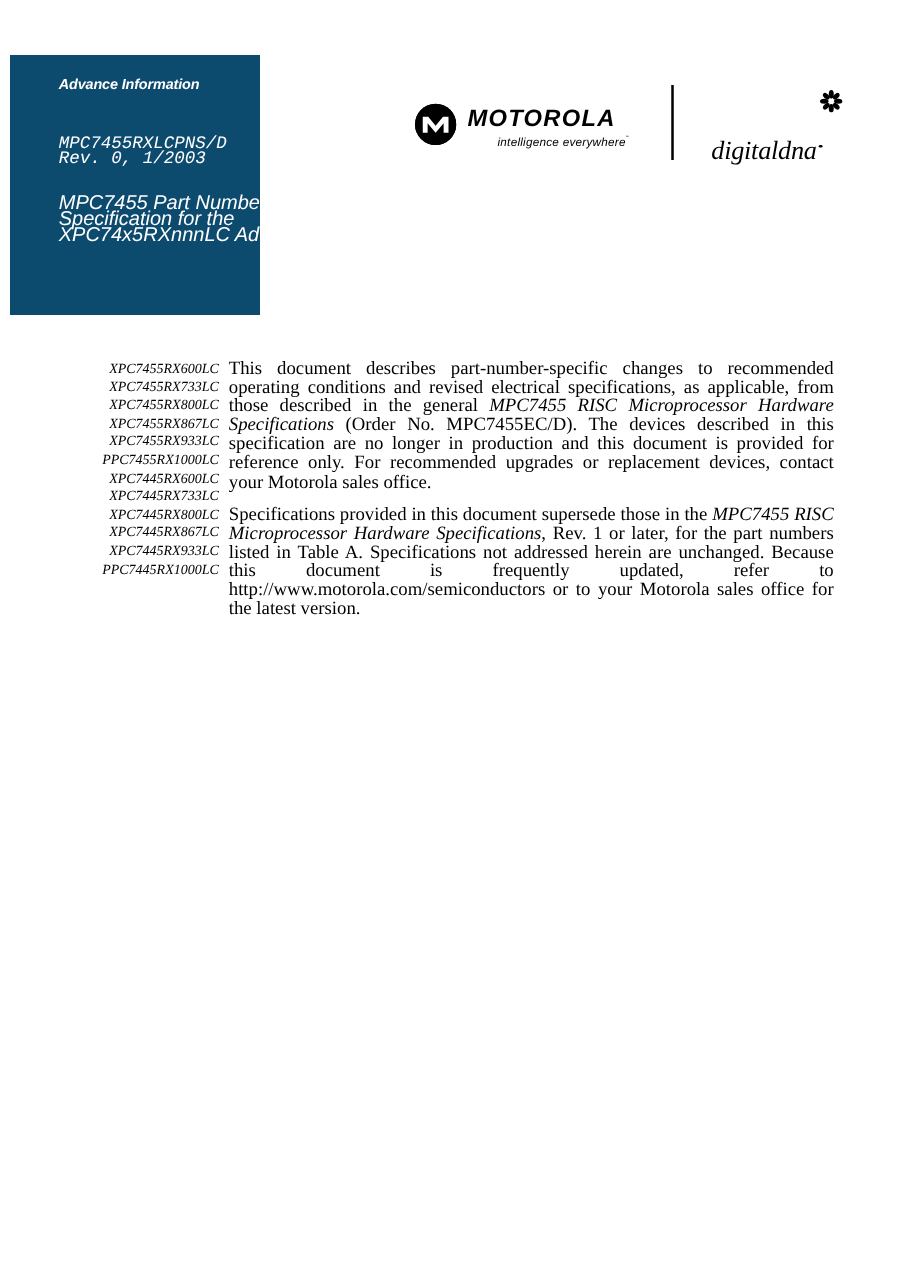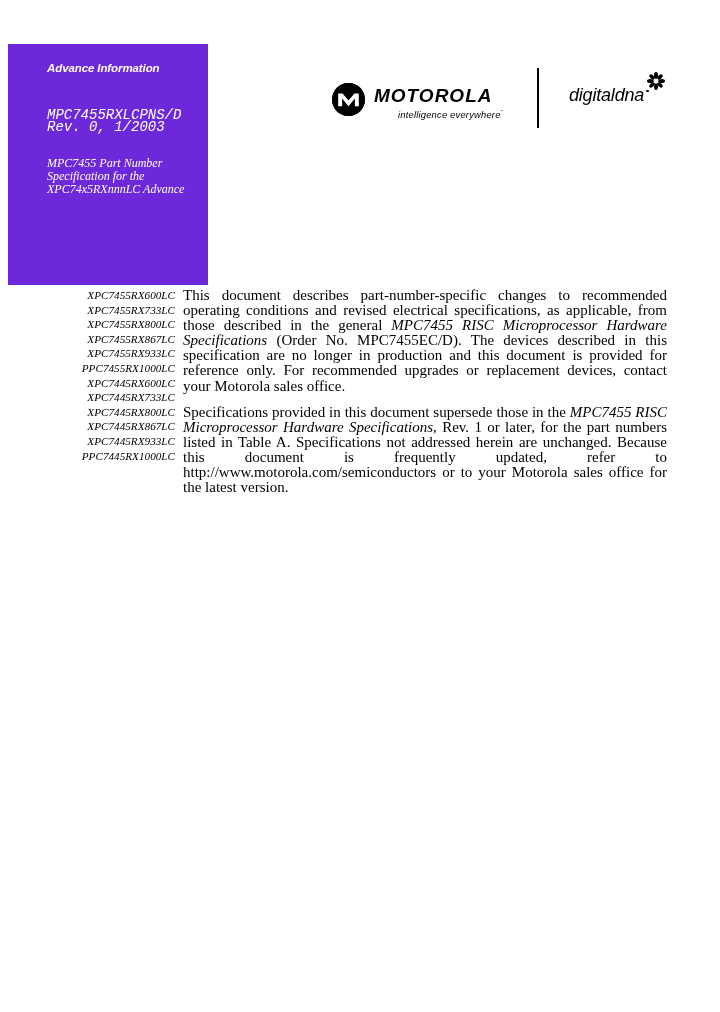--- a/index.html
+++ b/index.html
@@ -15,22 +15,22 @@
     color: #000000;
     overflow: hidden;
   }
 
   
   .header-block {
     position: absolute;
     left: 8px;
     top: 44px;
     width: 200px;
-    height: 241px;
-    background: #6d28d9;
+    height: 208px;
+    background: #0c4a6e;
     color: #ffffff;
     box-sizing: border-box;
     padding: 18px 14px 0 39px;
   }
   .hb-title {
     font-family: "Liberation Sans", "DejaVu Sans", sans-serif;
     font-style: italic;
     font-weight: bold;
     font-size: 11.5px;
     letter-spacing: -0.1px;
@@ -40,23 +40,23 @@
   }
   .hb-docid {
     font-family: Liberation Mono, monospace;
     font-style: italic;
     font-size: 14px;
     line-height: 12.6px;
     margin-top: 33px;
     white-space: nowrap;
   }
   .hb-subject {
-    font-family: Liberation Serif, serif;
-    font-style: italic;
-    font-size: 12px;
+    font-family: Liberation Sans, sans-serif;
+    font-style: italic;
+    font-size: 16px;
     line-height: 12.8px;
     margin-top: 23px;
     white-space: nowrap;
   }
 
   
   .logo-area {
     position: absolute;
     left: 332px;
     top: 68px;
@@ -115,26 +115,27 @@
     height: 60px;
     background: #000000;
   }
   .dna-group {
     position: absolute;
     left: 237px;
     top: 18px;
     white-space: nowrap;
   }
   .dna-word {
-    font-family: Liberation Sans, sans-serif;
-    font-style: italic;
-    font-size: 18px;
+    font-family: Liberation Serif, serif;
+    font-style: italic;
+    font-size: 21px;
     letter-spacing: -0.2px;
     line-height: 1;
     display: inline-block;
+    margin-top: 24px;
   }
   .dna-dot {
     display: inline-block;
     width: 2.5px;
     height: 2.5px;
     background: #000000;
     border-radius: 50%;
     vertical-align: 9px;
     margin-left: 2px;
   }

